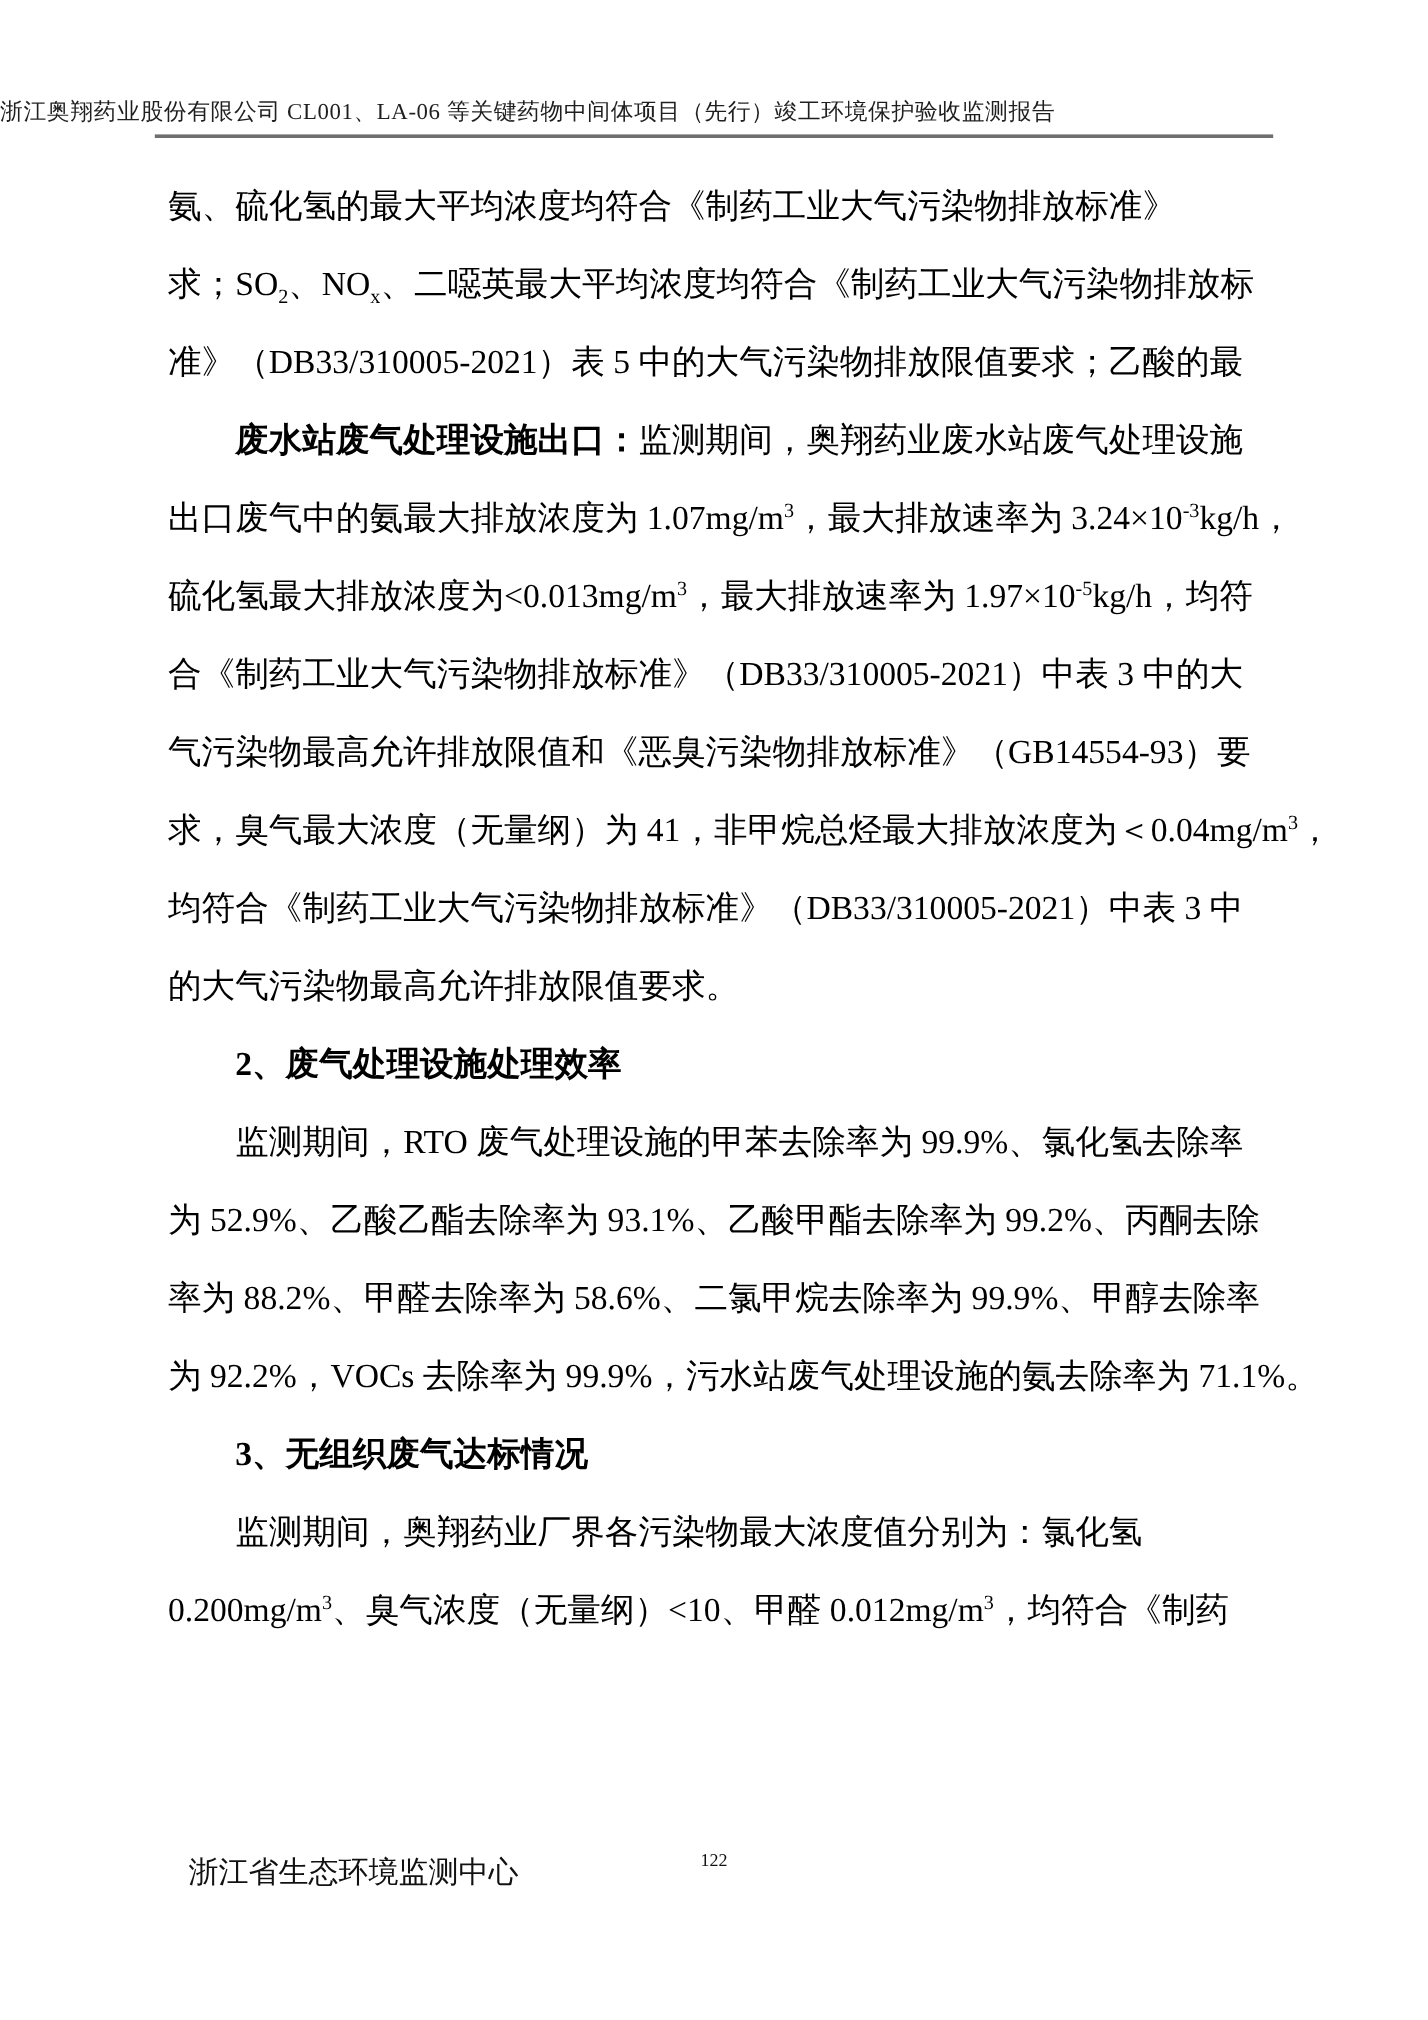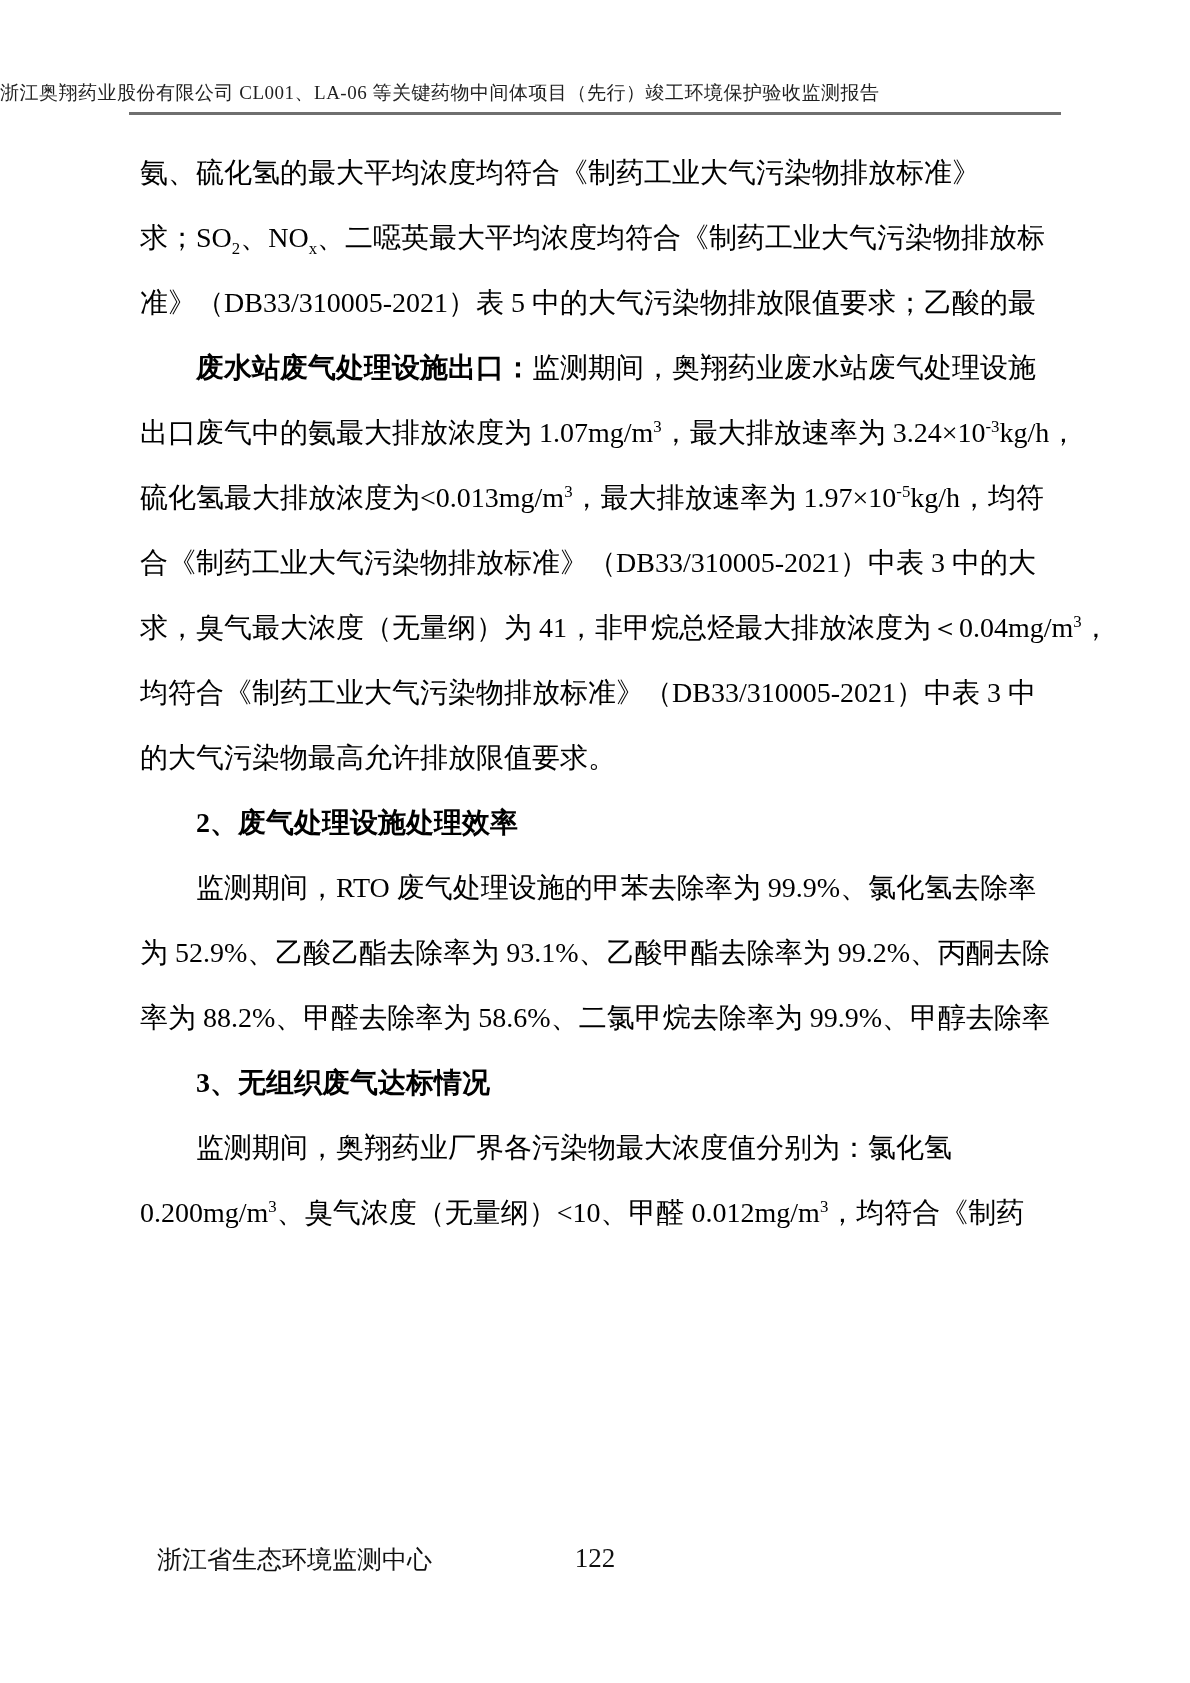--- a/index.html
+++ b/index.html
@@ -73,48 +73,50 @@
     font-size: 25px;
     color: #111111;
     white-space: nowrap;
   }
   .footer-page {
     position: absolute;
     top: 1543px;
     left: 0;
     width: 100%;
     text-align: center;
-    font-size: 27px;
+    font-size: 15px;
     color: #111111;
   }
 </style>
 </head>
 <body>
 
 <div class="page">
 
   <div class="header-title">浙江奥翔药业股份有限公司 CL001、LA-06 等关键药物中间体项目（先行）竣工环境保护验收监测报告</div>
 
   <div class="header-rule"></div>
 
   <div class="doc-body">
       <div class="line"><span>氨、硫化氢的最大平均浓度均符合《制药工业大气污染物排放标准》</span></div>
       <div class="line"><span>求；SO</span><span class="subs">2</span><span>、NO</span><span class="subs">x</span><span>、二噁英最大平均浓度均符合《制药工业大气污染物排放标</span></div>
       <div class="line"><span>准》（DB33/310005-2021）表 5 中的大气污染物排放限值要求；乙酸的最</span></div>
       <div class="line indent"><span class="bold">废水站废气处理设施出口：</span><span>监测期间，奥翔药业废水站废气处理设施</span></div>
       <div class="line"><span>出口废气中的氨最大排放浓度为 1.07mg/m</span><span class="sup">3</span><span>，最大排放速率为 3.24×10</span><span class="sup">-3</span><span>kg/h，</span></div>
       <div class="line"><span>硫化氢最大排放浓度为&lt;0.013mg/m</span><span class="sup">3</span><span>，最大排放速率为 1.97×10</span><span class="sup">-5</span><span>kg/h，均符</span></div>
       <div class="line"><span>合《制药工业大气污染物排放标准》（DB33/310005-2021）中表 3 中的大</span></div>
+      <div class="line"><span>气污染物最高允许排放限值和《恶臭污染物排放标准》（GB14554-93）要</span></div>
       <div class="line"><span>求，臭气最大浓度（无量纲）为 41，非甲烷总烃最大排放浓度为＜0.04mg/m</span><span class="sup">3</span><span>，</span></div>
       <div class="line"><span>均符合《制药工业大气污染物排放标准》（DB33/310005-2021）中表 3 中</span></div>
       <div class="line"><span>的大气污染物最高允许排放限值要求。</span></div>
       <div class="line indent heading"><span>2、废气处理设施处理效率</span></div>
       <div class="line indent"><span>监测期间，RTO 废气处理设施的甲苯去除率为 99.9%、氯化氢去除率</span></div>
       <div class="line"><span>为 52.9%、乙酸乙酯去除率为 93.1%、乙酸甲酯去除率为 99.2%、丙酮去除</span></div>
       <div class="line"><span>率为 88.2%、甲醛去除率为 58.6%、二氯甲烷去除率为 99.9%、甲醇去除率</span></div>
+      <div class="line"><span>为 92.2%，VOCs 去除率为 99.9%，污水站废气处理设施的氨去除率为 71.1%。</span></div>
       <div class="line indent heading"><span>3、无组织废气达标情况</span></div>
       <div class="line indent"><span>监测期间，奥翔药业厂界各污染物最大浓度值分别为：氯化氢</span></div>
       <div class="line"><span>0.200mg/m</span><span class="sup">3</span><span>、臭气浓度（无量纲）&lt;10、甲醛 0.012mg/m</span><span class="sup">3</span><span>，均符合《制药</span></div>
     </div>
 
   <div class="footer-org">浙江省生态环境监测中心</div>
 
   <div class="footer-page">122</div>
 
 </div>

